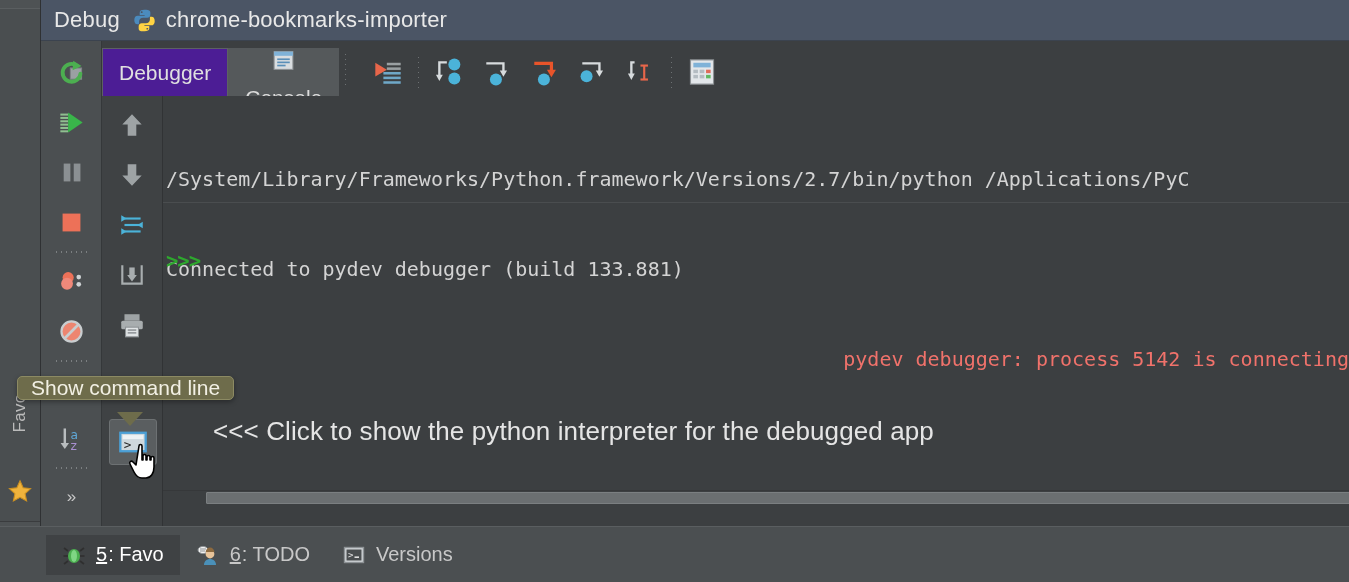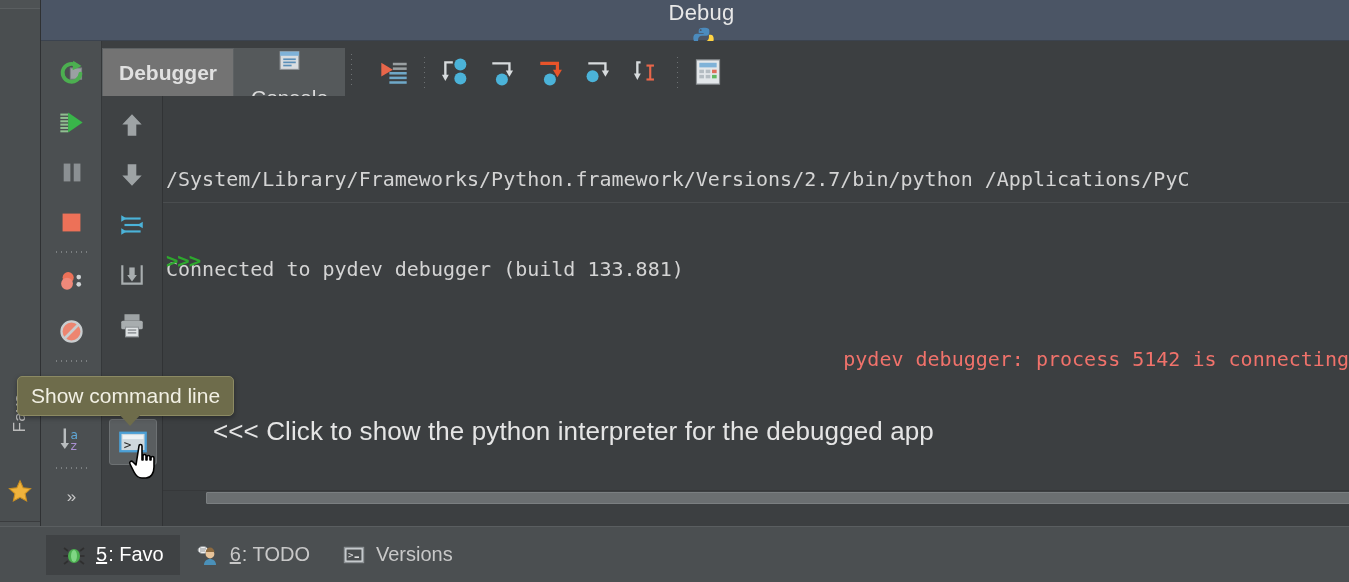--- a/index.html
+++ b/index.html
@@ -67,21 +67,20 @@
     position: absolute;
     left: 41px; top: 0;
     right: 0;
     height: 41px;
     background: #4b5565;
     display: flex;
     align-items: center;
     padding-left: 13px;
     box-sizing: border-box;
     border-bottom: 1px solid #3b434f;
-    flex-direction: column;
   }
   .titlebar .t-word {
     color: #e8e8e8;
     font-size: 22px;
     letter-spacing: .2px;
   }
   .py-icon {
     width: 25px; height: 25px;
     margin: 0 9px 0 12px;
     flex: none;
@@ -168,24 +167,23 @@
     padding: 0 16px;
     box-sizing: border-box;
     color: #bdbdbd;
     font-size: 21px;
     gap: 9px;
     border: 1px solid transparent;
     border-bottom: none;
     margin-bottom: 0px;
   }
   .tab.active {
-    background: #737373;
+    background: #4c1d95;
     border-color: #5d6163;
     color: #e0e0e0;
-    font-weight: bold;
   }
   .tab.selectedbg {
     background: #55595b;
     border-color: #62666800;
     color: #dcdcdc;
     flex-direction: column;
   }
   .tab-arrow {
     color: #b9b9b9;
     font-size: 17px;
@@ -282,21 +280,21 @@
     border: 1px solid #7b7f81;
     box-sizing: border-box;
     border-radius: 1px;
   }
 
   
   .tooltip {
     position: absolute;
     left: 17px;
     top: 376px;
-    height: 40px;
+    height: 24px;
     background: #6e6c4b;
     border: 1px solid #8c8a63;
     border-radius: 5px;
     color: #f2f0e4;
     font-size: 21px;
     display: flex;
     align-items: center;
     padding: 0 13px;
     box-sizing: border-box;
     z-index: 40;
@@ -386,20 +384,21 @@
   </div>
 
   <div class="titlebar">
     <span class="t-word">Debug</span>
     <span class="py-icon">
       <svg viewBox="0 0 24 24" width="25" height="25">
         <path d="M11.9 1.6c-2.6 0-4.5.7-4.5 2.6v2.4h4.7v.8H5.5c-2 0-3.3 1.5-3.3 4 0 2.6 1.1 4.1 3 4.1h1.6v-2.6c0-2.1 1.7-3.6 3.8-3.6h4.1c1.7 0 2.9-1.3 2.9-2.9V4.2c0-1.8-1.6-2.6-3.9-2.6zM9.3 3.1c.5 0 .9.4.9.9s-.4.9-.9.9-.9-.4-.9-.9.4-.9.9-.9z" fill="#4b8bbe"></path>
         <path d="M12.1 22.4c2.6 0 4.5-.7 4.5-2.6v-2.4h-4.7v-.8h6.6c2 0 3.3-1.5 3.3-4 0-2.6-1.1-4.1-3-4.1h-1.6v2.6c0 2.1-1.7 3.6-3.8 3.6H9.3c-1.7 0-2.9 1.3-2.9 2.9v2.2c0 1.8 1.6 2.6 3.9 2.6zm2.6-1.5c-.5 0-.9-.4-.9-.9s.4-.9.9-.9.9.4.9.9-.4.9-.9.9z" fill="#ffd343"></path>
       </svg>
     </span>
+    <span class="t-word">chrome-bookmarks-importer</span>
   </div>
 
   <div class="debugwin">
 
     <div class="run-toolbar">
 
       <div class="tb-btn">
         <svg viewBox="0 0 26 26" width="29" height="29">
           <rect x="12" y="9" width="10" height="10" fill="#9aa0a2" stroke="#7e8486" stroke-width="1"></rect>
           <path d="M18 7 A8 8 0 1 0 21 14" fill="none" stroke="#4caf50" stroke-width="3.4" stroke-linecap="round"></path>

